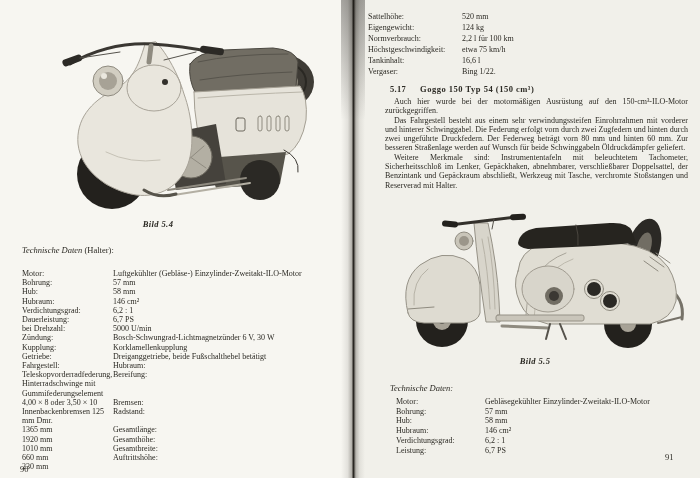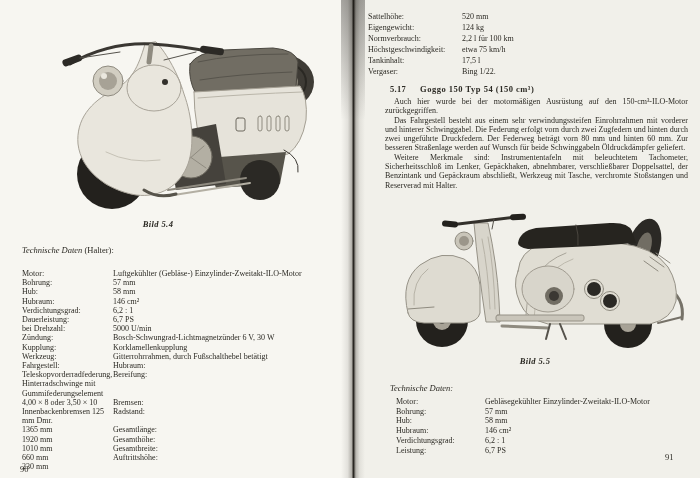--- a/index.html
+++ b/index.html
@@ -110,22 +110,22 @@
       <div class="lbl">Verdichtungsgrad:</div>
       <div class="val">6,2 : 1</div>
       <div class="lbl">Dauerleistung:</div>
       <div class="val">6,7 PS</div>
       <div class="lbl">bei Drehzahl:</div>
       <div class="val">5000 U/min</div>
       <div class="lbl">Zündung:</div>
       <div class="val">Bosch-Schwungrad-Lichtmagnetzünder 6 V, 30 W</div>
       <div class="lbl">Kupplung:</div>
       <div class="val">Korklamellenkupplung</div>
-      <div class="lbl">Werkzeug:</div>
-      <div class="val">Gitterrohrrahmen, durch Fußschalthebel betätigt</div>
+      <div class="lbl">Getriebe:</div>
+      <div class="val">Dreiganggetriebe, beide Fußschalthebel betätigt</div>
       <div class="lbl">Fahrgestell:</div>
       <div class="lbl">Hubraum:</div>
       <div class="val">Teleskopvorderradfederung, Hinterradschwinge mit Gummifederungselement</div>
       <div class="lbl">Bereifung:</div>
       <div class="val">4,00 × 8 oder 3,50 × 10</div>
       <div class="lbl">Bremsen:</div>
       <div class="val">Innenbackenbremsen 125 mm Dmr.</div>
       <div class="lbl">Radstand:</div>
       <div class="val">1365 mm</div>
       <div class="lbl">Gesamtlänge:</div>
@@ -143,21 +143,21 @@
   <div class="abs spec-grid grid-rtop" style="left:368px;top:11px;width:260px;">
       <div class="lbl">Sattelhöhe:</div>
       <div class="val">520 mm</div>
       <div class="lbl">Eigengewicht:</div>
       <div class="val">124 kg</div>
       <div class="lbl">Normverbrauch:</div>
       <div class="val">2,2 l für 100 km</div>
       <div class="lbl">Höchstgeschwindigkeit:</div>
       <div class="val">etwa 75 km/h</div>
       <div class="lbl">Tankinhalt:</div>
-      <div class="val">17,5 l</div>
+      <div class="val">16,6 l</div>
       <div class="lbl">Vergaser:</div>
       <div class="val">Bing 1/22.</div>
     </div>
 
   <div class="abs section-head" style="left:390px;top:84px;">
     <span class="num">5.17</span><span class="ttl">Goggo 150 Typ 54 (150 cm³)</span>
   </div>
 
   <div class="abs body-copy" style="left:385px;top:97px;width:303px;">
     <p>Auch hier wurde bei der motormäßigen Ausrüstung auf den 150-cm³-ILO-Motor zurückgegriffen.</p>

